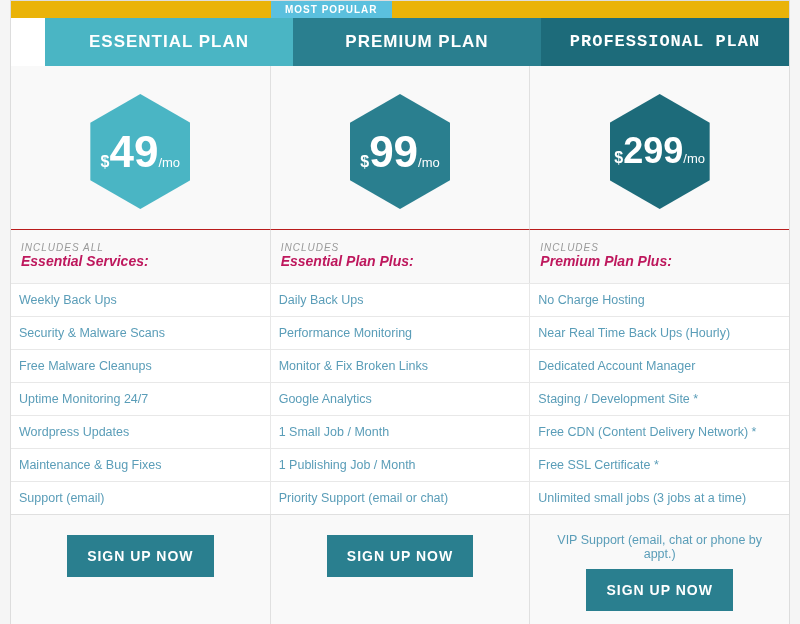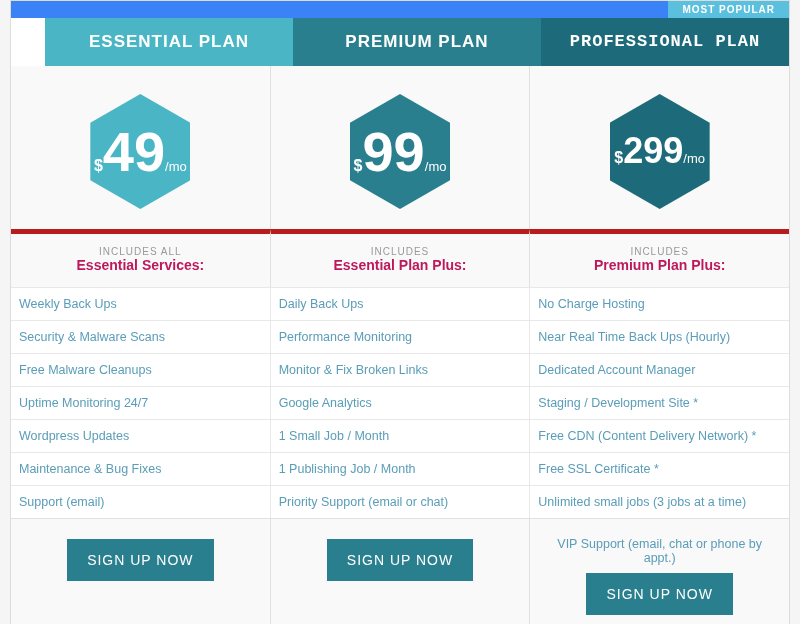--- a/index.html
+++ b/index.html
@@ -12,22 +12,22 @@
       min-height: 624px;
       width: 800px;
     }
     .pricing-wrapper {
       width: 780px;
       background: #fff;
       border: 1px solid #ddd;
     }
     .most-popular-bar {
       display: flex;
-      justify-content: flex-end;
-      background: #3b82f6;
+      justify-content: flex-start;
+      background: #eab308;
     }
     .most-popular-badge {
       background: #5bc0de;
       color: #fff;
       font-size: 10px;
       font-weight: bold;
       letter-spacing: 1px;
       padding: 3px 14px;
       text-transform: uppercase;
       margin-left: 260px;
@@ -88,39 +88,39 @@
       align-items: baseline;
       justify-content: center;
       color: #fff;
     }
     .price-dollar {
       font-size: 16px;
       font-weight: bold;
       margin-top: -10px;
     }
     .price-amount {
-      font-size: 56px;
+      font-size: 44px;
       font-weight: bold;
       line-height: 1;
     }
     .price-period {
       font-size: 13px;
       margin-bottom: 4px;
     }
 
     .includes-row {
       display: flex;
       background: #f9f9f9;
     }
     .includes-cell {
       flex: 1;
-      text-align: center;
       padding: 12px 10px 14px;
       border-right: 1px solid #e0e0e0;
-      border-top: 5px solid #b91c1c;
+      border-top: 1px solid #b91c1c;
+      font-style: italic;
     }
     .includes-cell:last-child { border-right: none; }
     .includes-label {
       font-size: 10px;
       text-transform: uppercase;
       color: #999;
       letter-spacing: 1px;
     }
     .includes-name {
       font-size: 14px;
@@ -166,21 +166,21 @@
       padding: 8px 8px;
       text-align: center;
     }
 
     .signup-btn {
       background: #2a7f8f;
       color: #fff;
       border: none;
       padding: 13px 20px;
       font-size: 14px;
-      font-weight: normal;
+      font-weight: bold;
       letter-spacing: 1px;
       cursor: pointer;
       text-transform: uppercase;
     }
   </style>
 </head>
 <body>
 
 <div class="pricing-wrapper">
 

